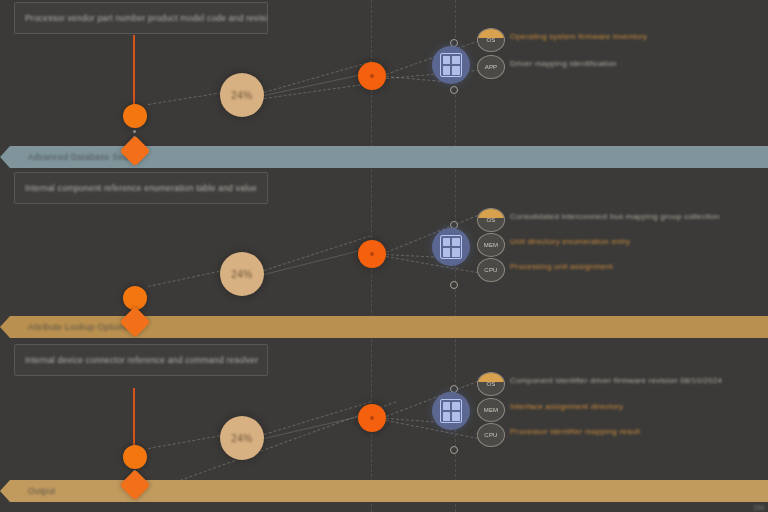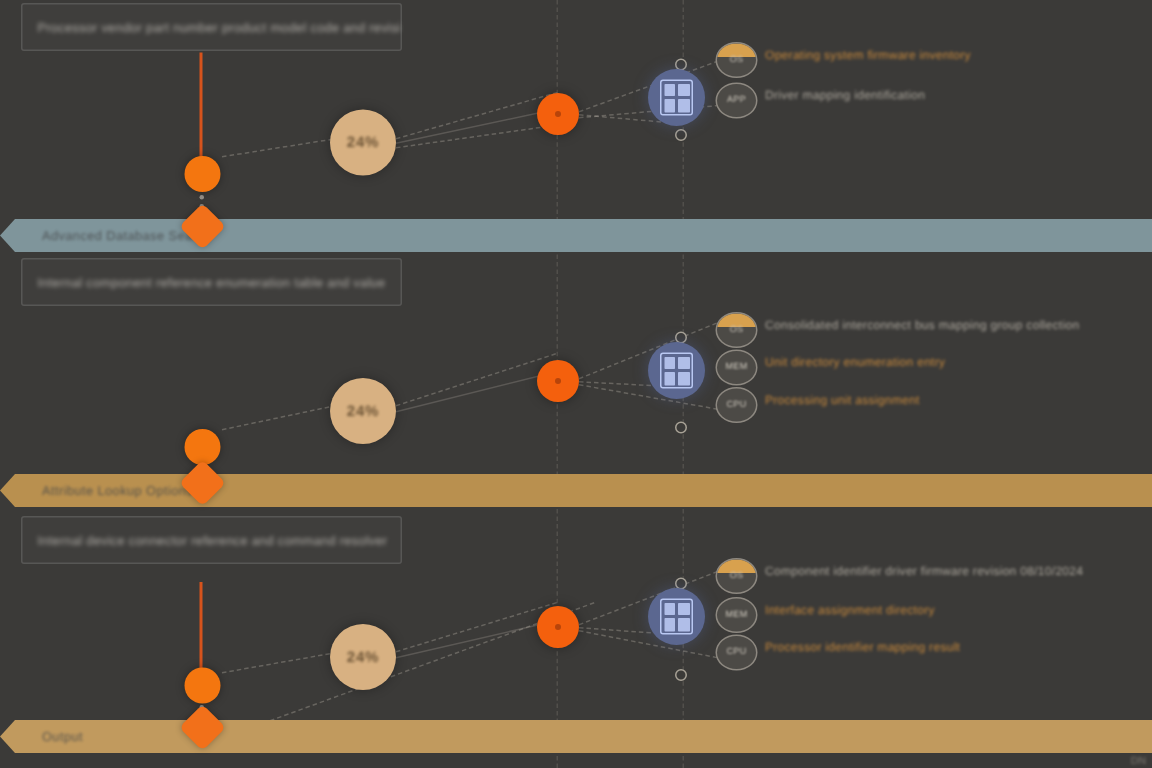--- a/index.html
+++ b/index.html
@@ -62,21 +62,21 @@
     background:#f4760f;box-shadow:0 0 6px rgba(0,0,0,.35);
   }
   .dot-sm{position:absolute;width:3px;height:3px;border-radius:50%;background:#d8d2c6;opacity:.55;}
 
   .node-beige{
     position:absolute;width:44px;height:44px;border-radius:50%;
     background:#d8b182;display:flex;align-items:center;justify-content:center;
     box-shadow:0 0 8px rgba(0,0,0,.3);
   }
   .node-beige .cap{
-    font-size:10px;color:#5a4429;font-weight:bold;letter-spacing:.5px;
+    font-size:10px;color:#5a4429;font-weight:normal;letter-spacing:.5px;
     filter:blur(.9px);opacity:.85;
   }
 
   .node-orange{
     position:absolute;width:28px;height:28px;border-radius:50%;
     background:#f4600d;box-shadow:0 0 8px rgba(0,0,0,.35);
   }
   .node-orange:after{
     content:"";position:absolute;left:50%;top:50%;width:4px;height:4px;
     margin:-2px 0 0 -2px;border-radius:50%;background:#b8440a;

